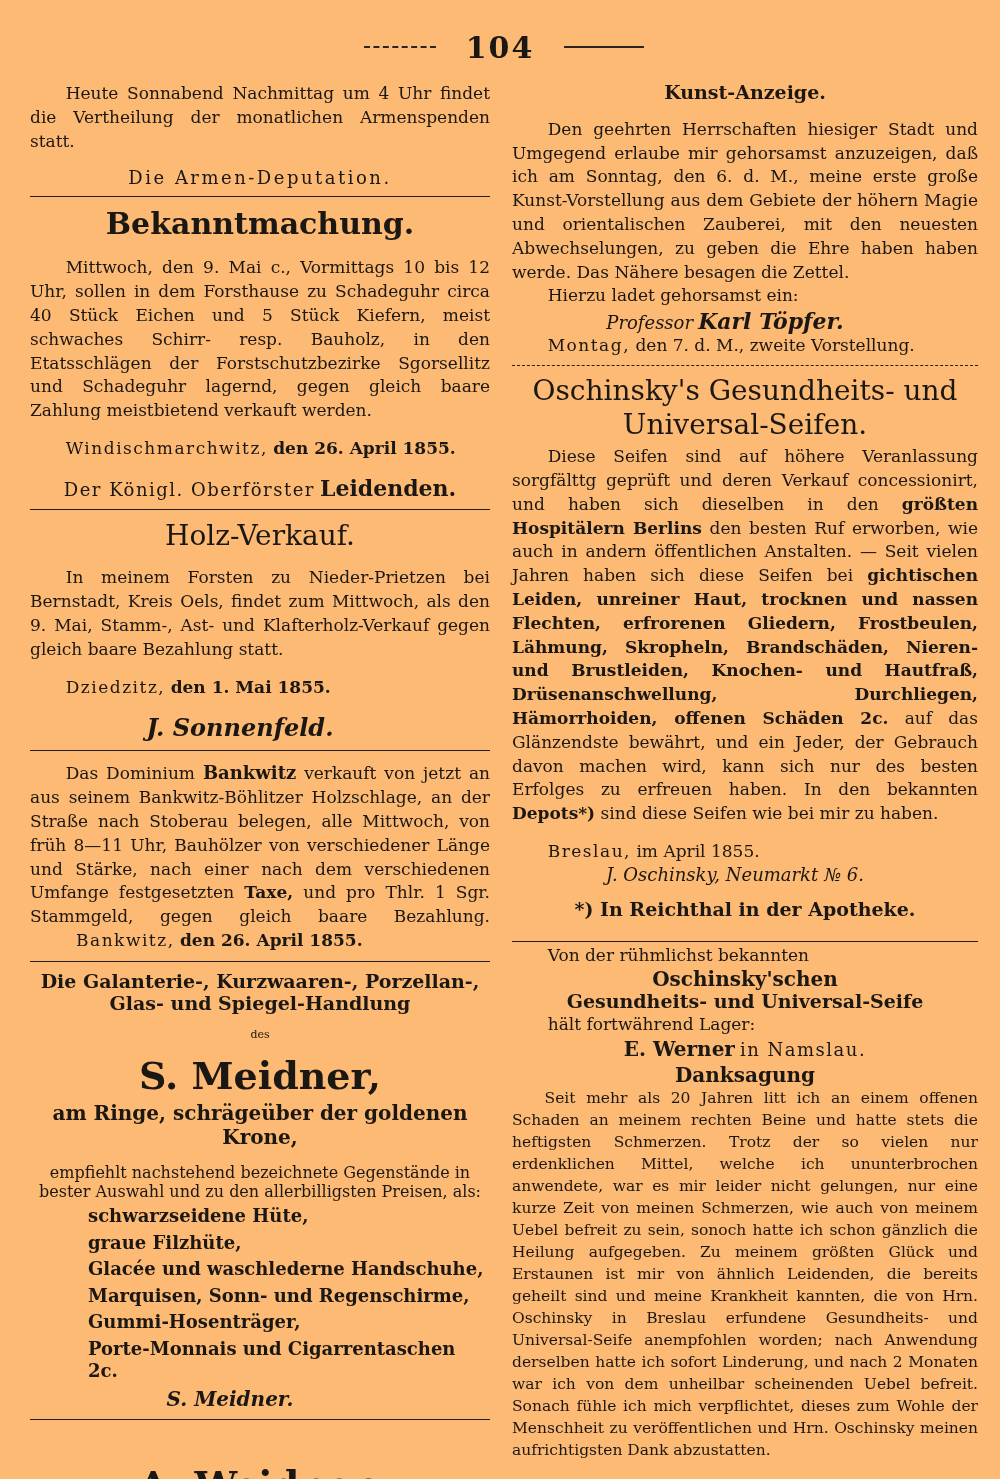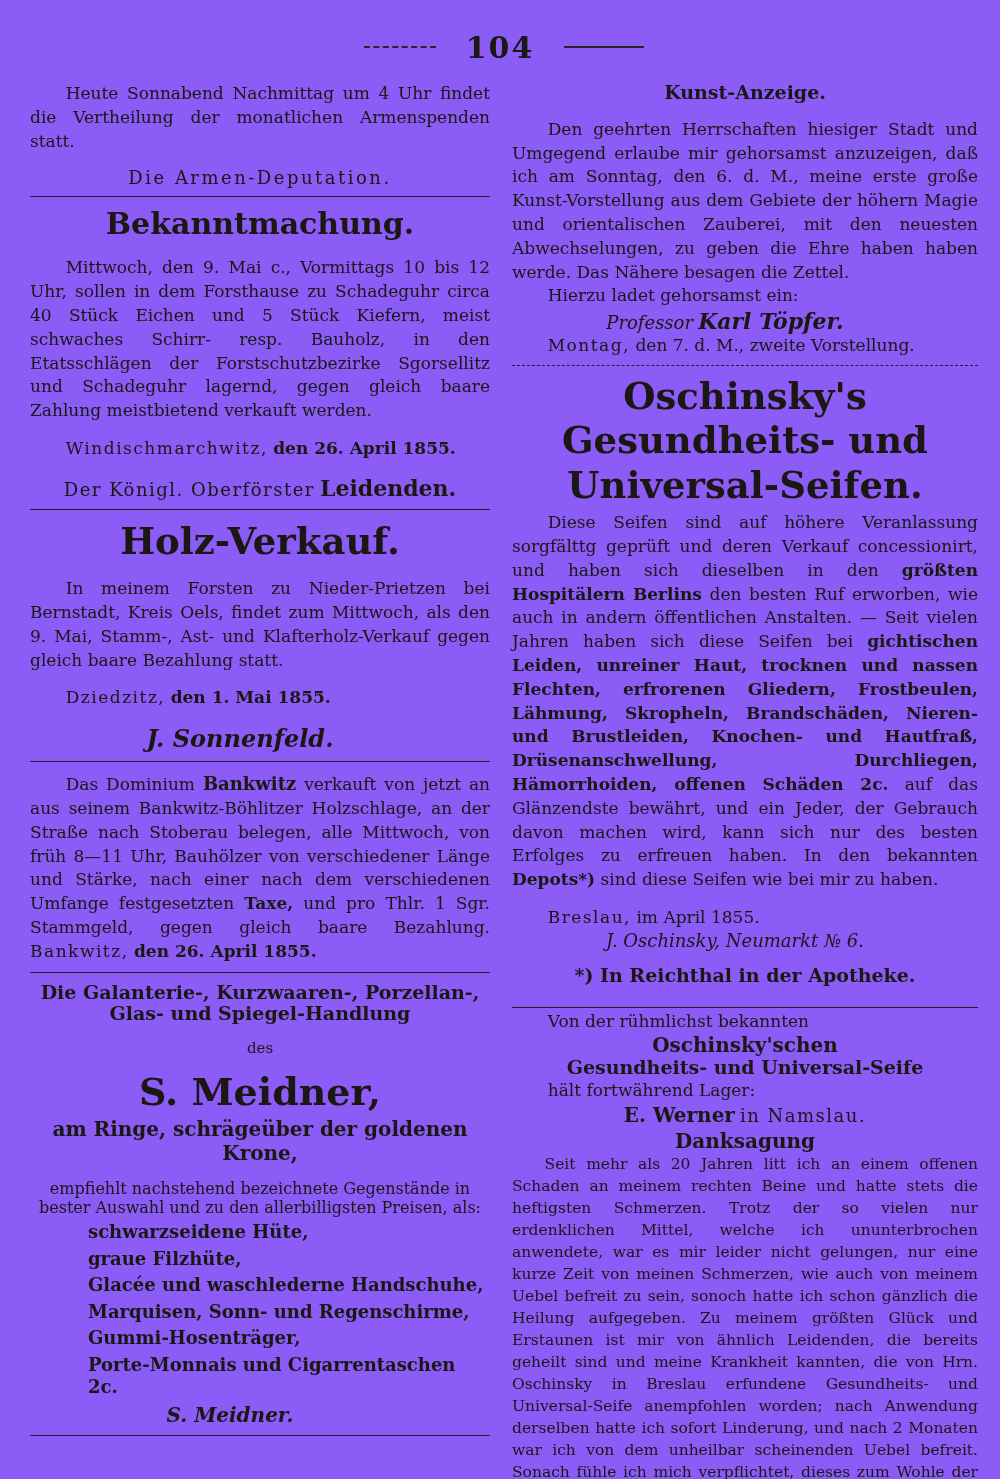--- a/index.html
+++ b/index.html
@@ -5,58 +5,58 @@
   html,body{margin:0;padding:0;}
   body{
     width:1000px;height:1479px;
     background:#f6f5f1;
     font-family:"DejaVu Serif","Liberation Serif",serif;
     color:#1b1713;
   }
   .sheet{
     width:1000px;height:1479px;box-sizing:border-box;
     padding:24px 22px 0 30px;
-    background:#8b5cf6;
+    background:#fdba74;
     overflow:hidden;
   }
   .pg-header{display:flex;align-items:center;justify-content:center;gap:30px;height:46px;margin-bottom:12px;}
   .pagenum{font-size:30px;font-weight:bold;letter-spacing:2px;}
   .dash{display:inline-block;height:0;}
   .dash-l{width:72px;border-top:2px dashed #2a2520;}
   .dash-r{width:80px;border-top:2px solid #2a2520;}
   .cols{display:flex;gap:22px;}
   .colL{width:460px;flex:0 0 460px;}
   .colR{width:466px;flex:0 0 466px;}
   section.ad{margin:0 0 2px 0;}
   p,h1,h2,h3{margin:0;padding:0;}
   .body{font-size:17px;line-height:1.4;text-align:justify;}
   .body-sm{font-size:15.5px;line-height:1.42;text-align:justify;}
   .ind{text-indent:2.1em;}
   .center{text-align:center;}
   .right{text-align:center;font-style:italic;}
   .b{font-weight:bold;}
   .sperr{letter-spacing:2.5px;}
   .sperr-sm{letter-spacing:1.5px;}
-  .f15{font-size:15px;}
+  .f15{font-size:11px;}
   .f16{font-size:16px;}
   .f18{font-size:18px;}
   .f20{font-size:20px;}
   .f22{font-size:22px;}
   .f24{font-size:24px;}
   .h26{font-size:19px;font-weight:bold;line-height:1.15;}
-  .h28{font-size:37px;font-weight:bold;line-height:1.2;}
+  .h28{font-size:28px;font-weight:normal;line-height:1.2;}
   .h30{font-size:30px;font-weight:bold;line-height:1.2;}
   .h38{font-size:38px;font-weight:bold;line-height:1.1;margin-top:44px;}
   .rule{border-top:1.6px solid #241f1a;margin:8px 0 9px 0;}
   .rule-dash{border-top:1.6px dashed #241f1a;margin:7px 0 8px 0;}
   .underlined{border-bottom:1.8px solid #241f1a;padding-bottom:20px;}
   .mt2{margin-top:14px;} .mt4{margin-top:4px;} .mt6{margin-top:6px;}
   .items{margin:2px 0 2px 0;}
   .item{font-size:18px;font-weight:bold;text-align:left;padding-left:58px;margin:4px 0;line-height:1.25;}
-  .dl-gap{}
+  .dl-gap{margin-left:46px;}
   .pr20{padding-right:20px;} .pr40{padding-right:40px;} .pr60{padding-right:60px;}
 </style>
 </head>
 <body>
 
 <div class="sheet">
 
   <div class="pg-header">
     <span class="dash dash-l"></span>
     <span class="pagenum">104</span>

